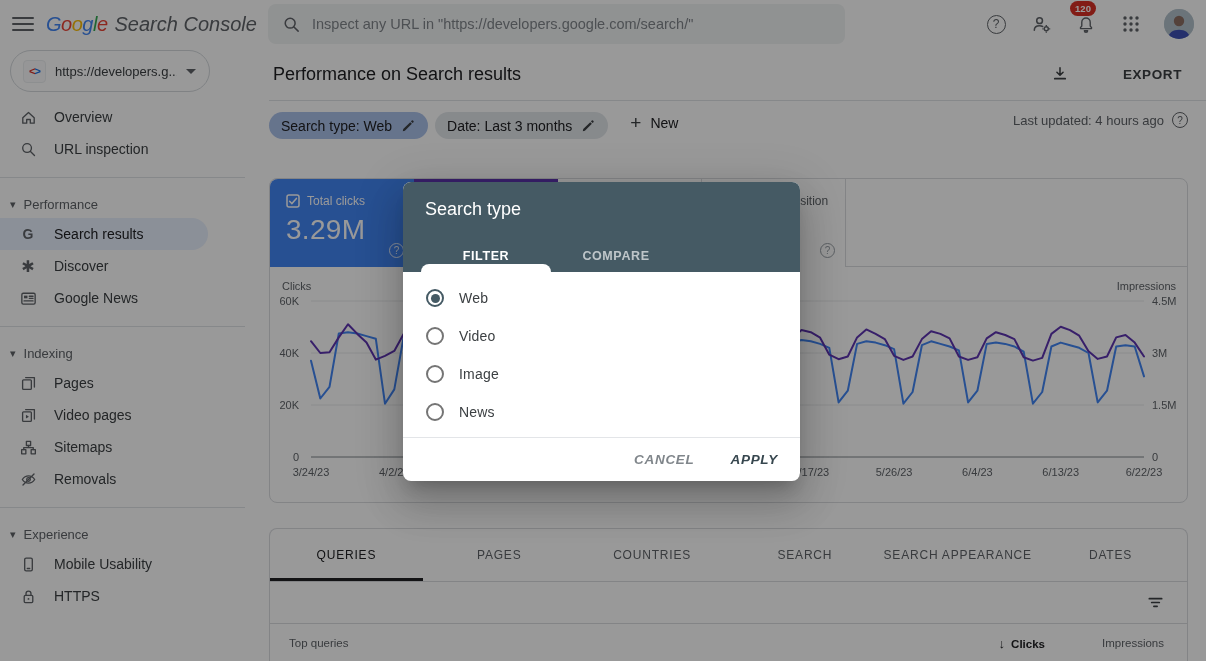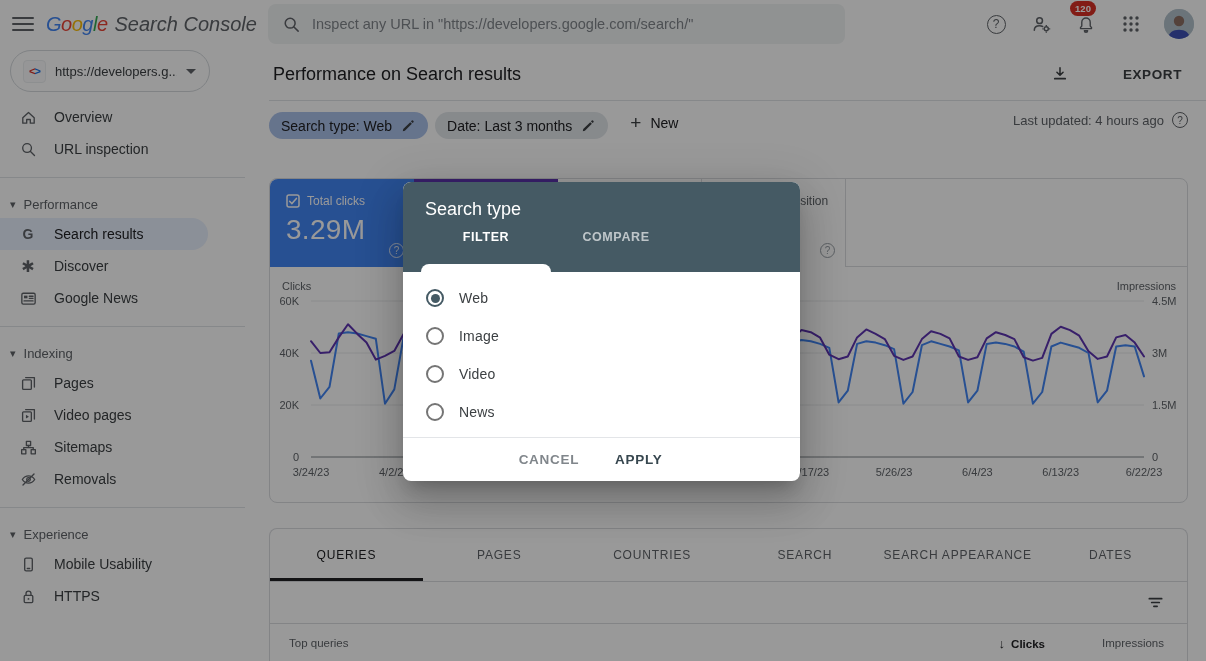--- a/index.html
+++ b/index.html
@@ -85,31 +85,31 @@
   .th-q{position:absolute;left:19px;top:13px;color:#5f6368;}
   .th-clicks{position:absolute;right:142px;top:12px;color:#202124;font-weight:700;display:flex;gap:6px;align-items:center;cursor:pointer;}
   .th-imp{position:absolute;right:23px;top:13px;color:#5f6368;cursor:pointer;}
 
   
   .scrim{position:absolute;inset:0;background:rgba(0,0,0,.40);z-index:40;}
   .dialog{position:absolute;left:403px;top:182px;width:397px;height:299px;border-radius:8px;overflow:hidden;background:#fff;z-index:50;
     box-shadow:0 11px 15px -7px rgba(0,0,0,.2),0 24px 38px 3px rgba(0,0,0,.14),0 9px 46px 8px rgba(0,0,0,.12);}
   .dhead{position:relative;height:90px;}
   .dtitle{color:#fff;font-size:18px;padding:17px 0 0 22px;}
-  .dtabs{position:absolute;left:18px;bottom:20px;display:flex;margin-top:28px;}
+  .dtabs{position:absolute;left:18px;bottom:1px;display:flex;margin-top:28px;}
   .dtab{width:130px;height:30px;display:flex;align-items:center;justify-content:center;font-size:12.5px;font-weight:700;letter-spacing:.6px;color:rgba(255,255,255,.65);cursor:pointer;}
   .dtab.active{color:#fff;}
   .dindicator{position:absolute;left:18px;bottom:0;width:130px;height:8px;background:#fff;border-radius:8px 8px 0 0;}
   .dbody{padding-top:7px;}
   .drow{height:38px;display:flex;align-items:center;gap:15px;padding-left:23px;cursor:pointer;}
   .radio{width:18px;height:18px;border:2px solid #757575;border-radius:50%;position:relative;flex:none;}
   .radio.on{border-color:#455a64;}
   .radio.on::after{content:"";position:absolute;left:2.5px;top:2.5px;width:9px;height:9px;border-radius:50%;background:#455a64;}
   .dlab{font-size:14px;color:#3c4043;letter-spacing:.2px;}
-  .dfoot{position:absolute;left:0;bottom:0;width:100%;height:44px;border-top:1px solid #e3e5e8;display:flex;align-items:center;justify-content:center;gap:36px;padding-right:22px;}
+  .dfoot{position:absolute;left:0;bottom:0;width:100%;height:44px;border-top:1px solid #e3e5e8;display:flex;align-items:center;justify-content:flex-end;gap:36px;padding-right:22px;font-style:italic;}
   .dbtn{font-size:13.5px;font-weight:700;letter-spacing:.7px;cursor:pointer;}
   .dbtn.cancel{color:#80868b;}
   .dbtn.apply{color:#37474f;}
 </style>
 </head>
 <body>
 
 <div class="app">
 
   <header class="topbar">
@@ -453,25 +453,25 @@
         </div>
       <div class="dindicator"></div>
     </div>
     <div class="dbody" id="dradios">
         <div class="drow">
           <span class="radio on"></span>
           <span class="dlab">Web</span>
         </div>
         <div class="drow">
           <span class="radio"></span>
-          <span class="dlab">Image</span>
+          <span class="dlab">Video</span>
         </div>
         <div class="drow">
           <span class="radio"></span>
-          <span class="dlab">Video</span>
+          <span class="dlab">Image</span>
         </div>
         <div class="drow">
           <span class="radio"></span>
           <span class="dlab">News</span>
         </div>
       </div>
     <div class="dfoot">
       <span class="dbtn cancel">CANCEL</span>
       <span class="dbtn apply">APPLY</span>
     </div>

